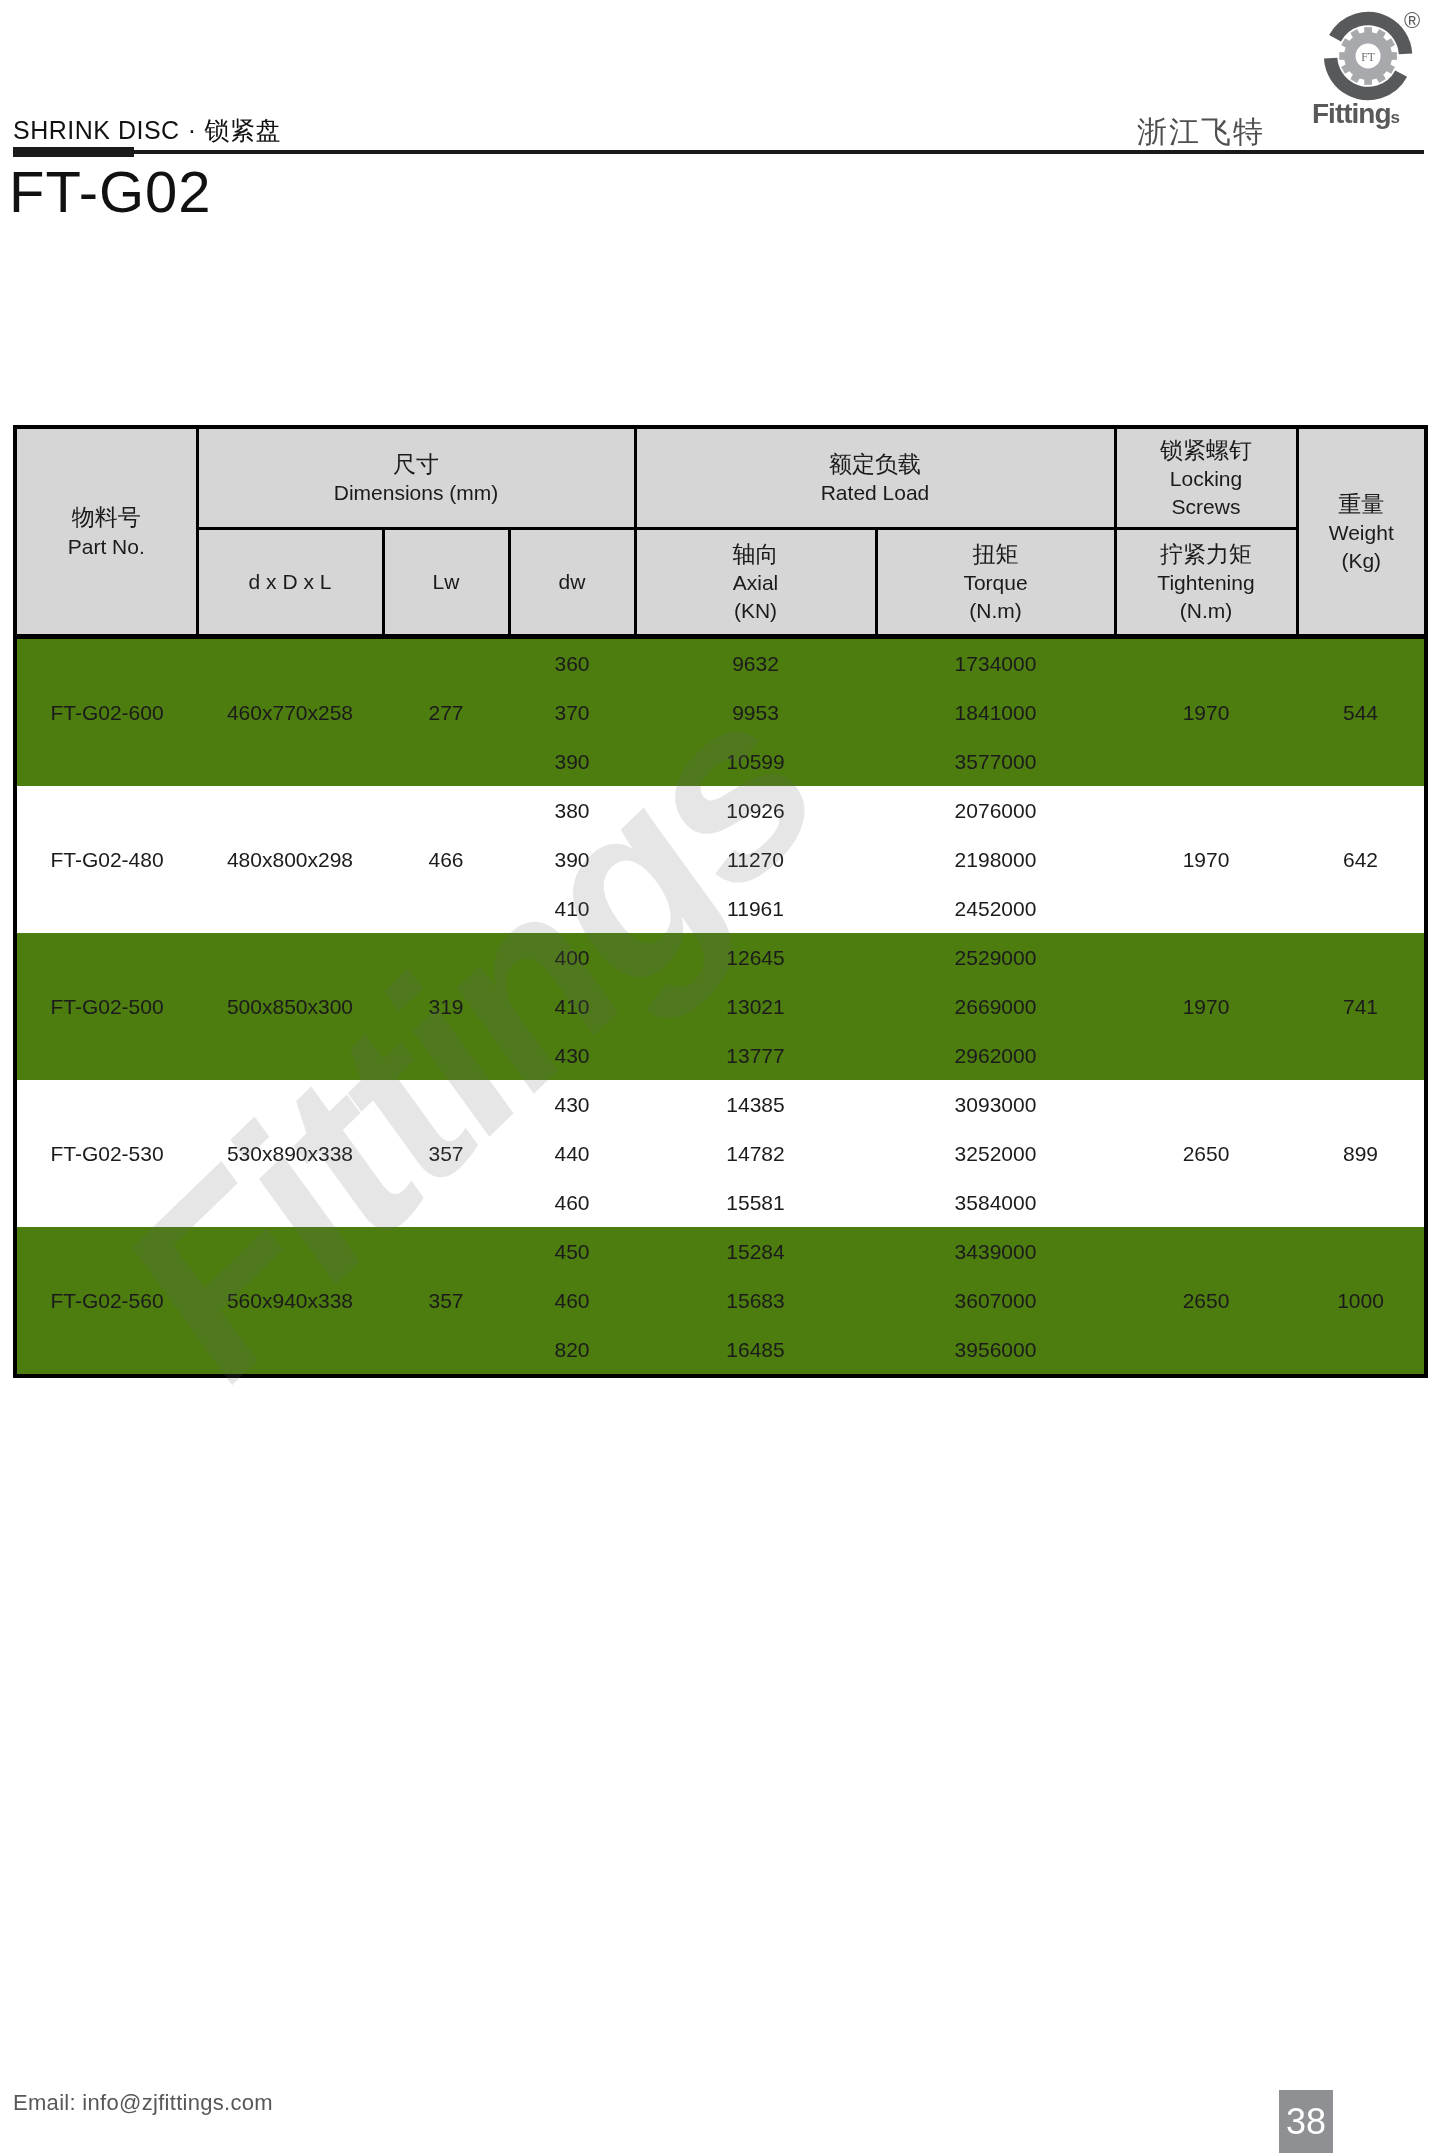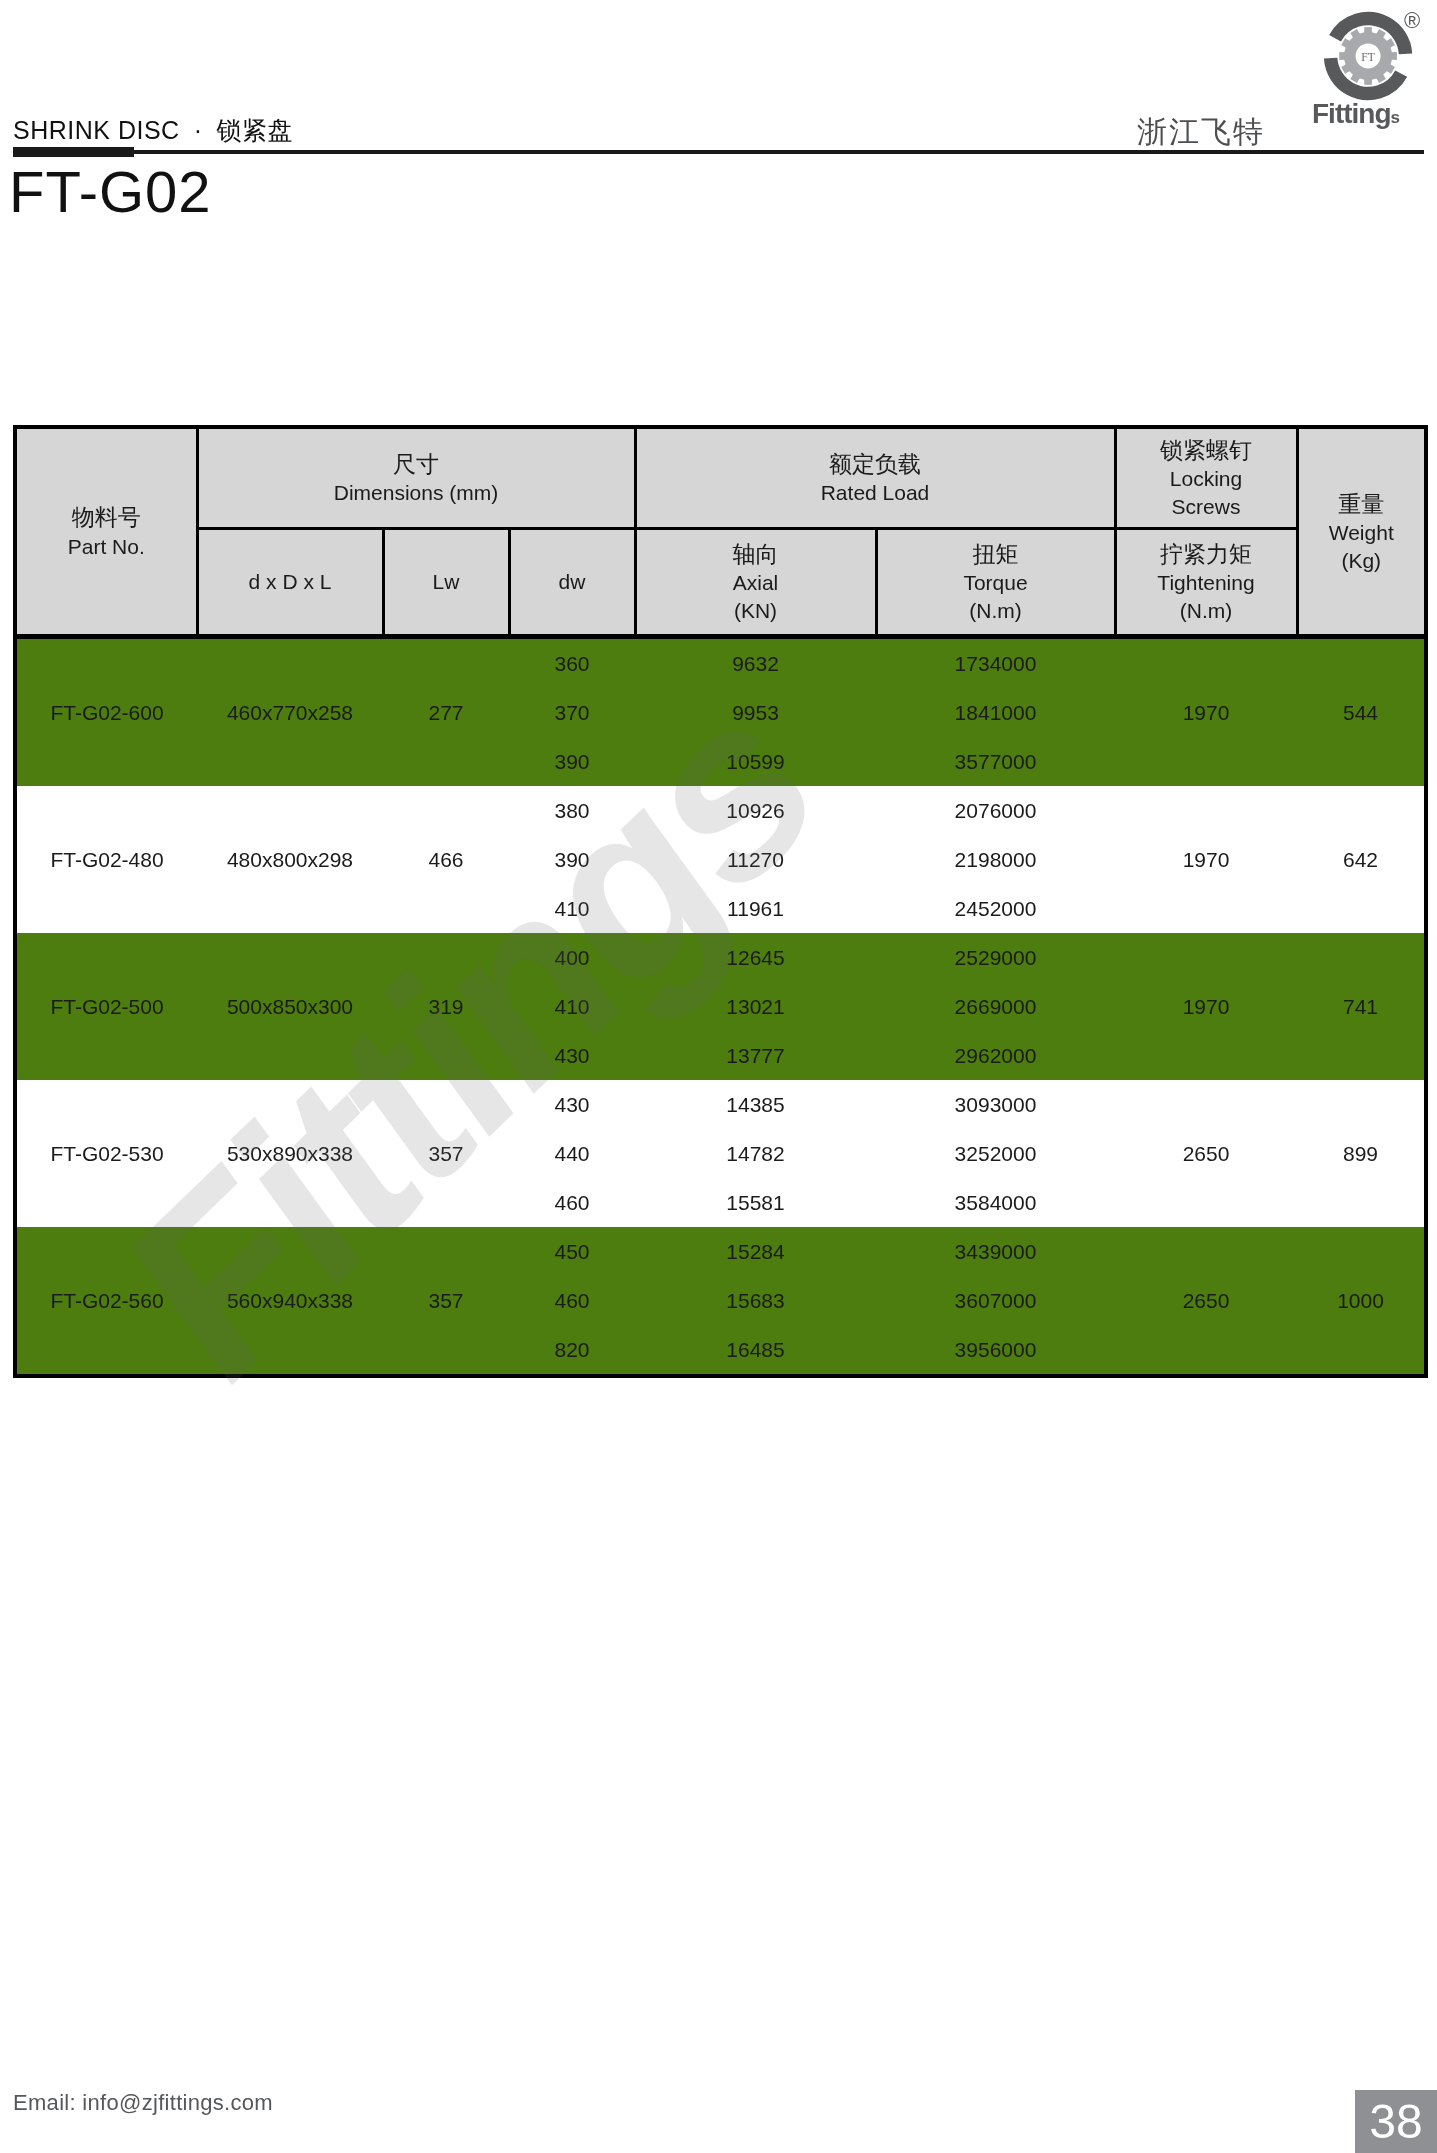--- a/index.html
+++ b/index.html
@@ -9,21 +9,21 @@
     background:#ffffff;
     font-family:"Liberation Sans","DejaVu Sans",sans-serif;
     color:#1a1a1a;
     overflow:hidden;
   }
 
   
   .brand-line{
     position:absolute;left:13px;top:114px;
     font-size:25px;letter-spacing:0.5px;color:#111;
-    display:flex;align-items:baseline;gap:14px;
+    display:flex;align-items:baseline;gap:8px;
   }
   .company-zh{
     position:absolute;top:112px;right:172px;
     font-size:30px;color:#4d4e50;letter-spacing:2px;
   }
   .logo-mark{position:absolute;left:1318px;top:6px;width:104px;height:100px;}
   .logo-reg{position:absolute;left:1404px;top:8px;font-size:22px;color:#58595b;}
   .logo-word{
     position:absolute;left:1312px;top:98px;width:125px;
     font-size:28px;font-weight:bold;color:#58595b;letter-spacing:-1px;
@@ -79,24 +79,24 @@
     letter-spacing:-6px;
   }
 
   
   .footer-contact{
     position:absolute;left:13px;top:2090px;
     font-size:22px;color:#57585a;letter-spacing:0.3px;
     display:flex;gap:42px;
   }
   .page-badge{
-    position:absolute;left:1355px;top:2090px;width:82px;height:63px;
+    position:absolute;left:1279px;top:2090px;width:54px;height:63px;
     background:#8e9093;color:#ffffff;
     display:flex;align-items:center;justify-content:center;
-    font-size:48px;
+    font-size:36px;
   }
 </style>
 </head>
 <body>
 
 <div class="page">
 
   <div class="brand-line">
     <span>SHRINK DISC</span>
     <span>·</span>

